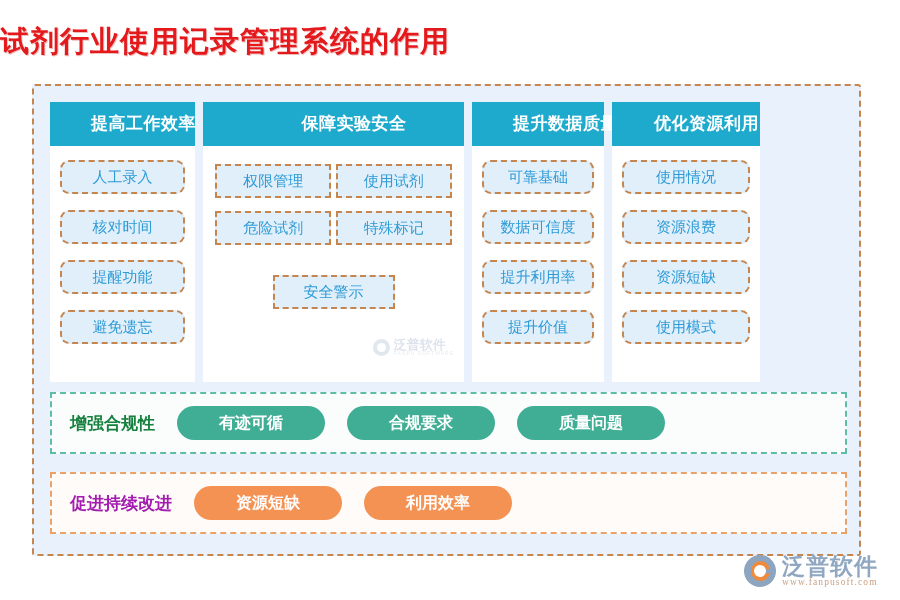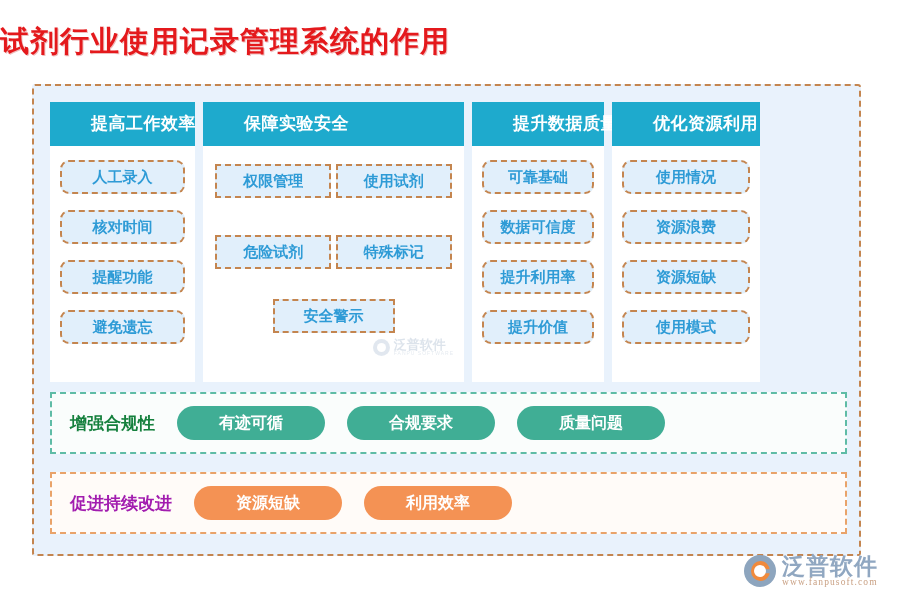--- a/index.html
+++ b/index.html
@@ -62,38 +62,39 @@
   .col-3 { width: 132px; }
   .col-4 { width: 148px; }
 
   .col-head {
     background: #1EAACD;
     color: #ffffff;
     font-size: 17px;
     font-weight: bold;
     height: 44px;
     line-height: 44px;
+    text-align: center;
     letter-spacing: 0.5px;
     white-space: nowrap;
     padding-left: 41px;
   }
   .col-body {
     flex: 1;
     padding: 14px 10px 10px 10px;
     box-sizing: border-box;
     position: relative;
   }
 
   
   .chip {
     background: #E1EFFB;
     border: 2px dashed #C4854F;
     color: #2E9BD6;
     font-size: 15px;
-    font-weight: bold;
+    font-weight: normal;
     text-align: center;
     box-sizing: border-box;
     white-space: nowrap;
     display: flex;
     align-items: center;
     justify-content: center;
   }
   .chip-round {
     border-radius: 9px;
     height: 34px;
@@ -106,21 +107,21 @@
   .chip-square {
     border-radius: 0;
     height: 34px;
     width: 122px;
   }
 
   .grid2 {
     display: flex;
     flex-wrap: wrap;
     justify-content: space-around;
-    row-gap: 37px;
+    row-gap: 13px;
     padding-top: 4px;
   }
   .grid2 .cellwrap {
     width: 48%;
     display: flex;
     justify-content: center;
   }
   .center-row {
     display: flex;
     justify-content: center;

